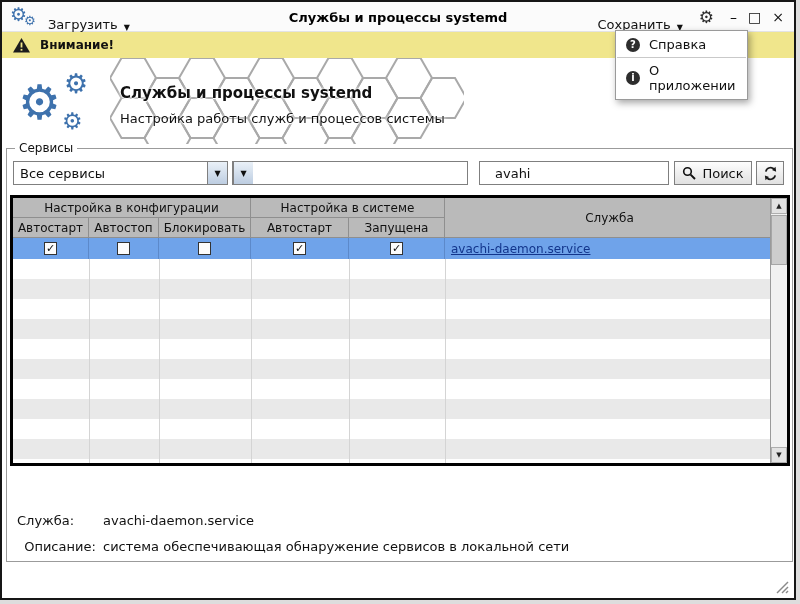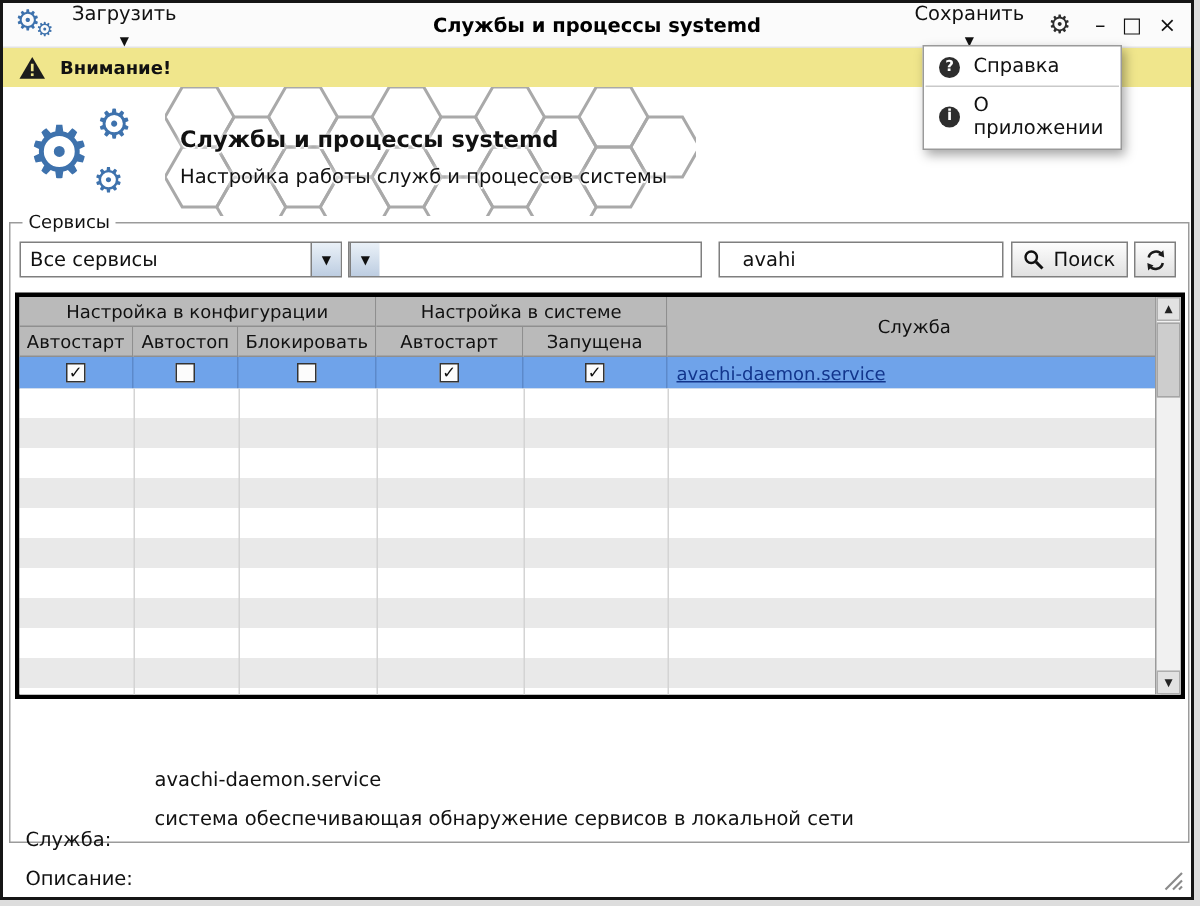--- a/index.html
+++ b/index.html
@@ -7,22 +7,22 @@
   .window { position: relative; width: 796px; height: 600px; border: 2px solid #161616;
             background: #fff; overflow: hidden; }
 
   
   .titlebar { position: absolute; top: 0; left: 0; right: 0; height: 30px;
               background: #fbfbfb; border-bottom: 1px solid #e3e3e3; }
   .app-icon { position: absolute; left: 8px; top: 2px; width: 32px; height: 26px; }
   .gear { color: #3e72ad; line-height: 1; position: absolute; }
   .gear.g1 { font-size: 19px; left: 0; top: 1px; }
   .gear.g2 { font-size: 13px; left: 14px; top: 10px; }
-  .tb-btn { position: absolute; top: 0; height: 30px; display: flex; align-items: center;
-            gap: 6px; font-size: 13px; color: #111; cursor: default; flex-direction: column; }
+  .tb-btn { position: absolute; top: 0; height: 30px; display: flex; align-items: flex-end;
+            gap: 6px; font-size: 13px; color: #111; cursor: default; }
   .load-btn { left: 46px; }
   .win-title { position: absolute; left: 200px; right: 200px; top: 8px; text-align: center;
                font-weight: bold; font-size: 13px; }
   .tb-right { position: absolute; right: 10px; top: 0; height: 30px; display: flex;
               align-items: center; gap: 16px; }
   .chev { font-size: 8px; color: #111; }
   .settings-gear { font-size: 17px; color: #2c2c2c; line-height: 1; }
   .win-controls { display: flex; gap: 11px; font-size: 14px; color: #111; }
   .win-controls span { line-height: 1; }
 
@@ -105,22 +105,22 @@
   .sbtn { position: absolute; left: 0; width: 16px; height: 16px; background: #e2e2e2;
           border: 1px solid #aeaeae; font-size: 7px; display: flex; align-items: center;
           justify-content: center; color: #222; }
   .sbtn.up { top: 0; } .sbtn.down { bottom: 0; }
   .thumb { position: absolute; left: 0; top: 17px; width: 16px; height: 50px;
            background: #cdcdcd; border: 1px solid #a6a6a6; }
 
   
   .detail-row { position: absolute; left: 10px; right: 10px; display: flex; font-size: 13px;
                 color: #111; }
-  .dr1 { top: 364px; } .dr2 { top: 390px; }
-  .dlabel { width: 86px; margin-top: 40px; }
+  .dr1 { top: 364px; } .dr2 { top: 390px; text-align: center; }
+  .dlabel { width: 86px; }
 
   
   .grip { position: absolute; right: 5px; bottom: 4px; width: 14px; height: 14px; }
 </style>
 </head>
 <body>
 
 <div class="window">
 
   <div class="titlebar">

